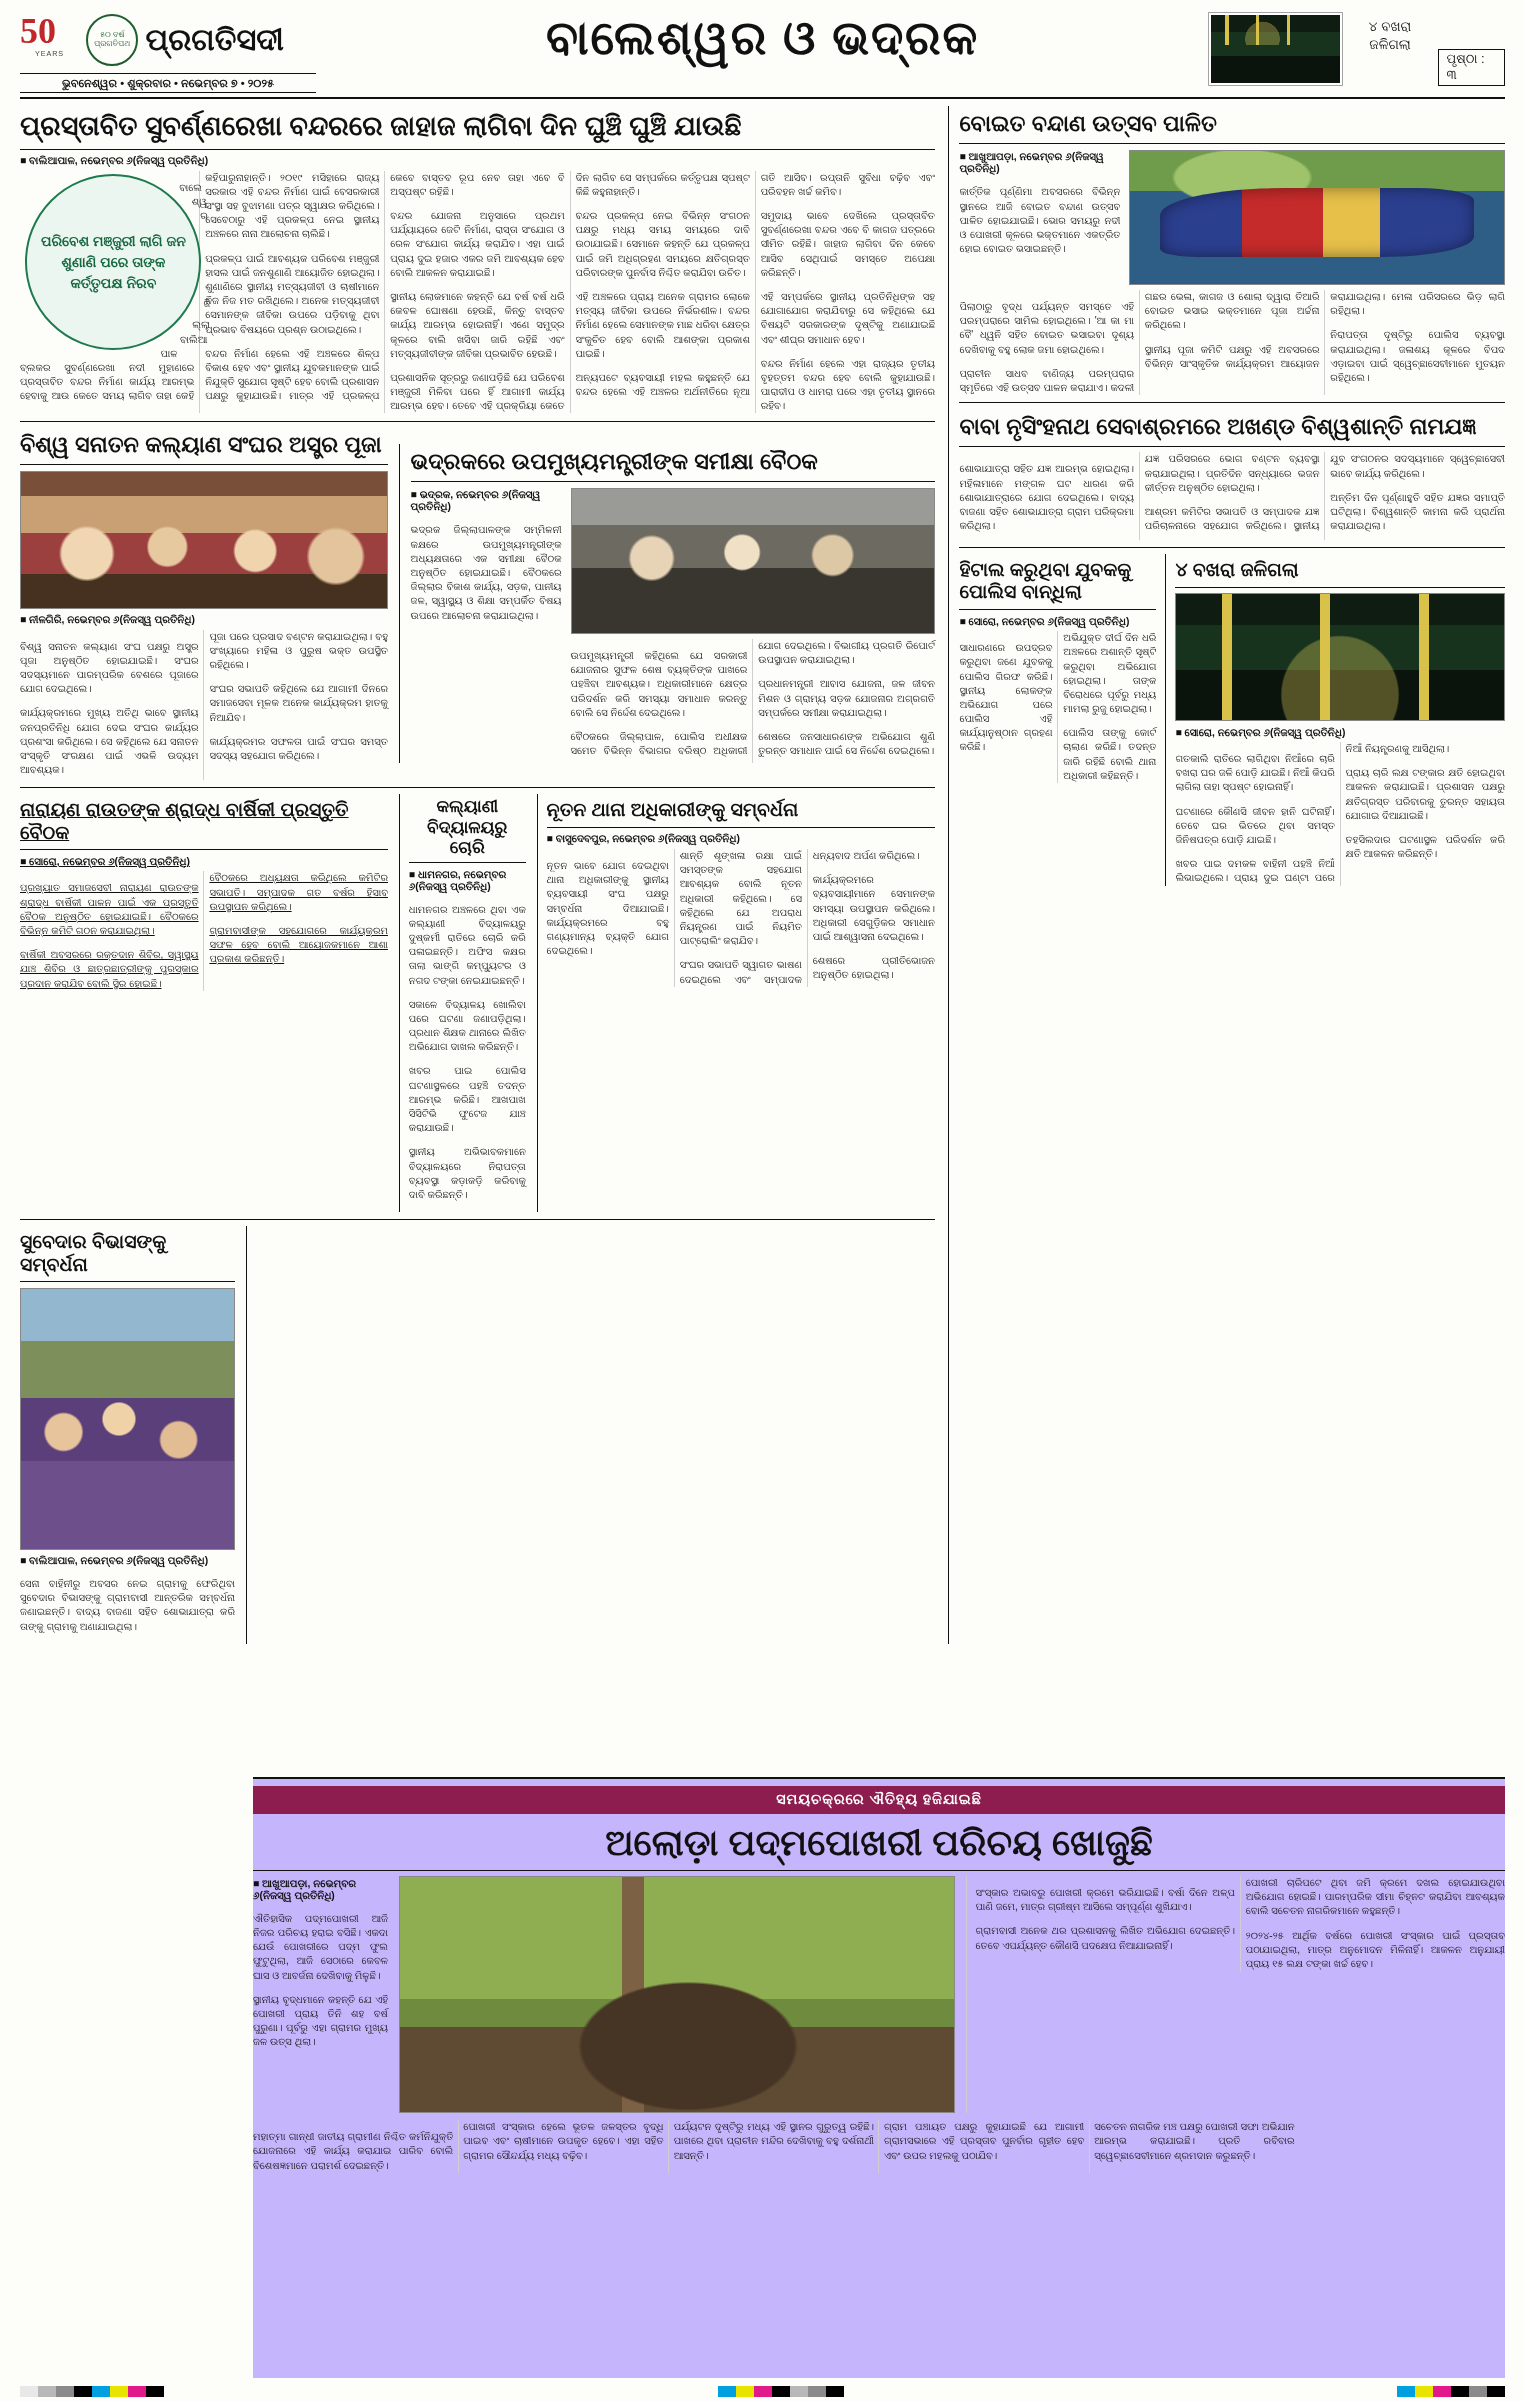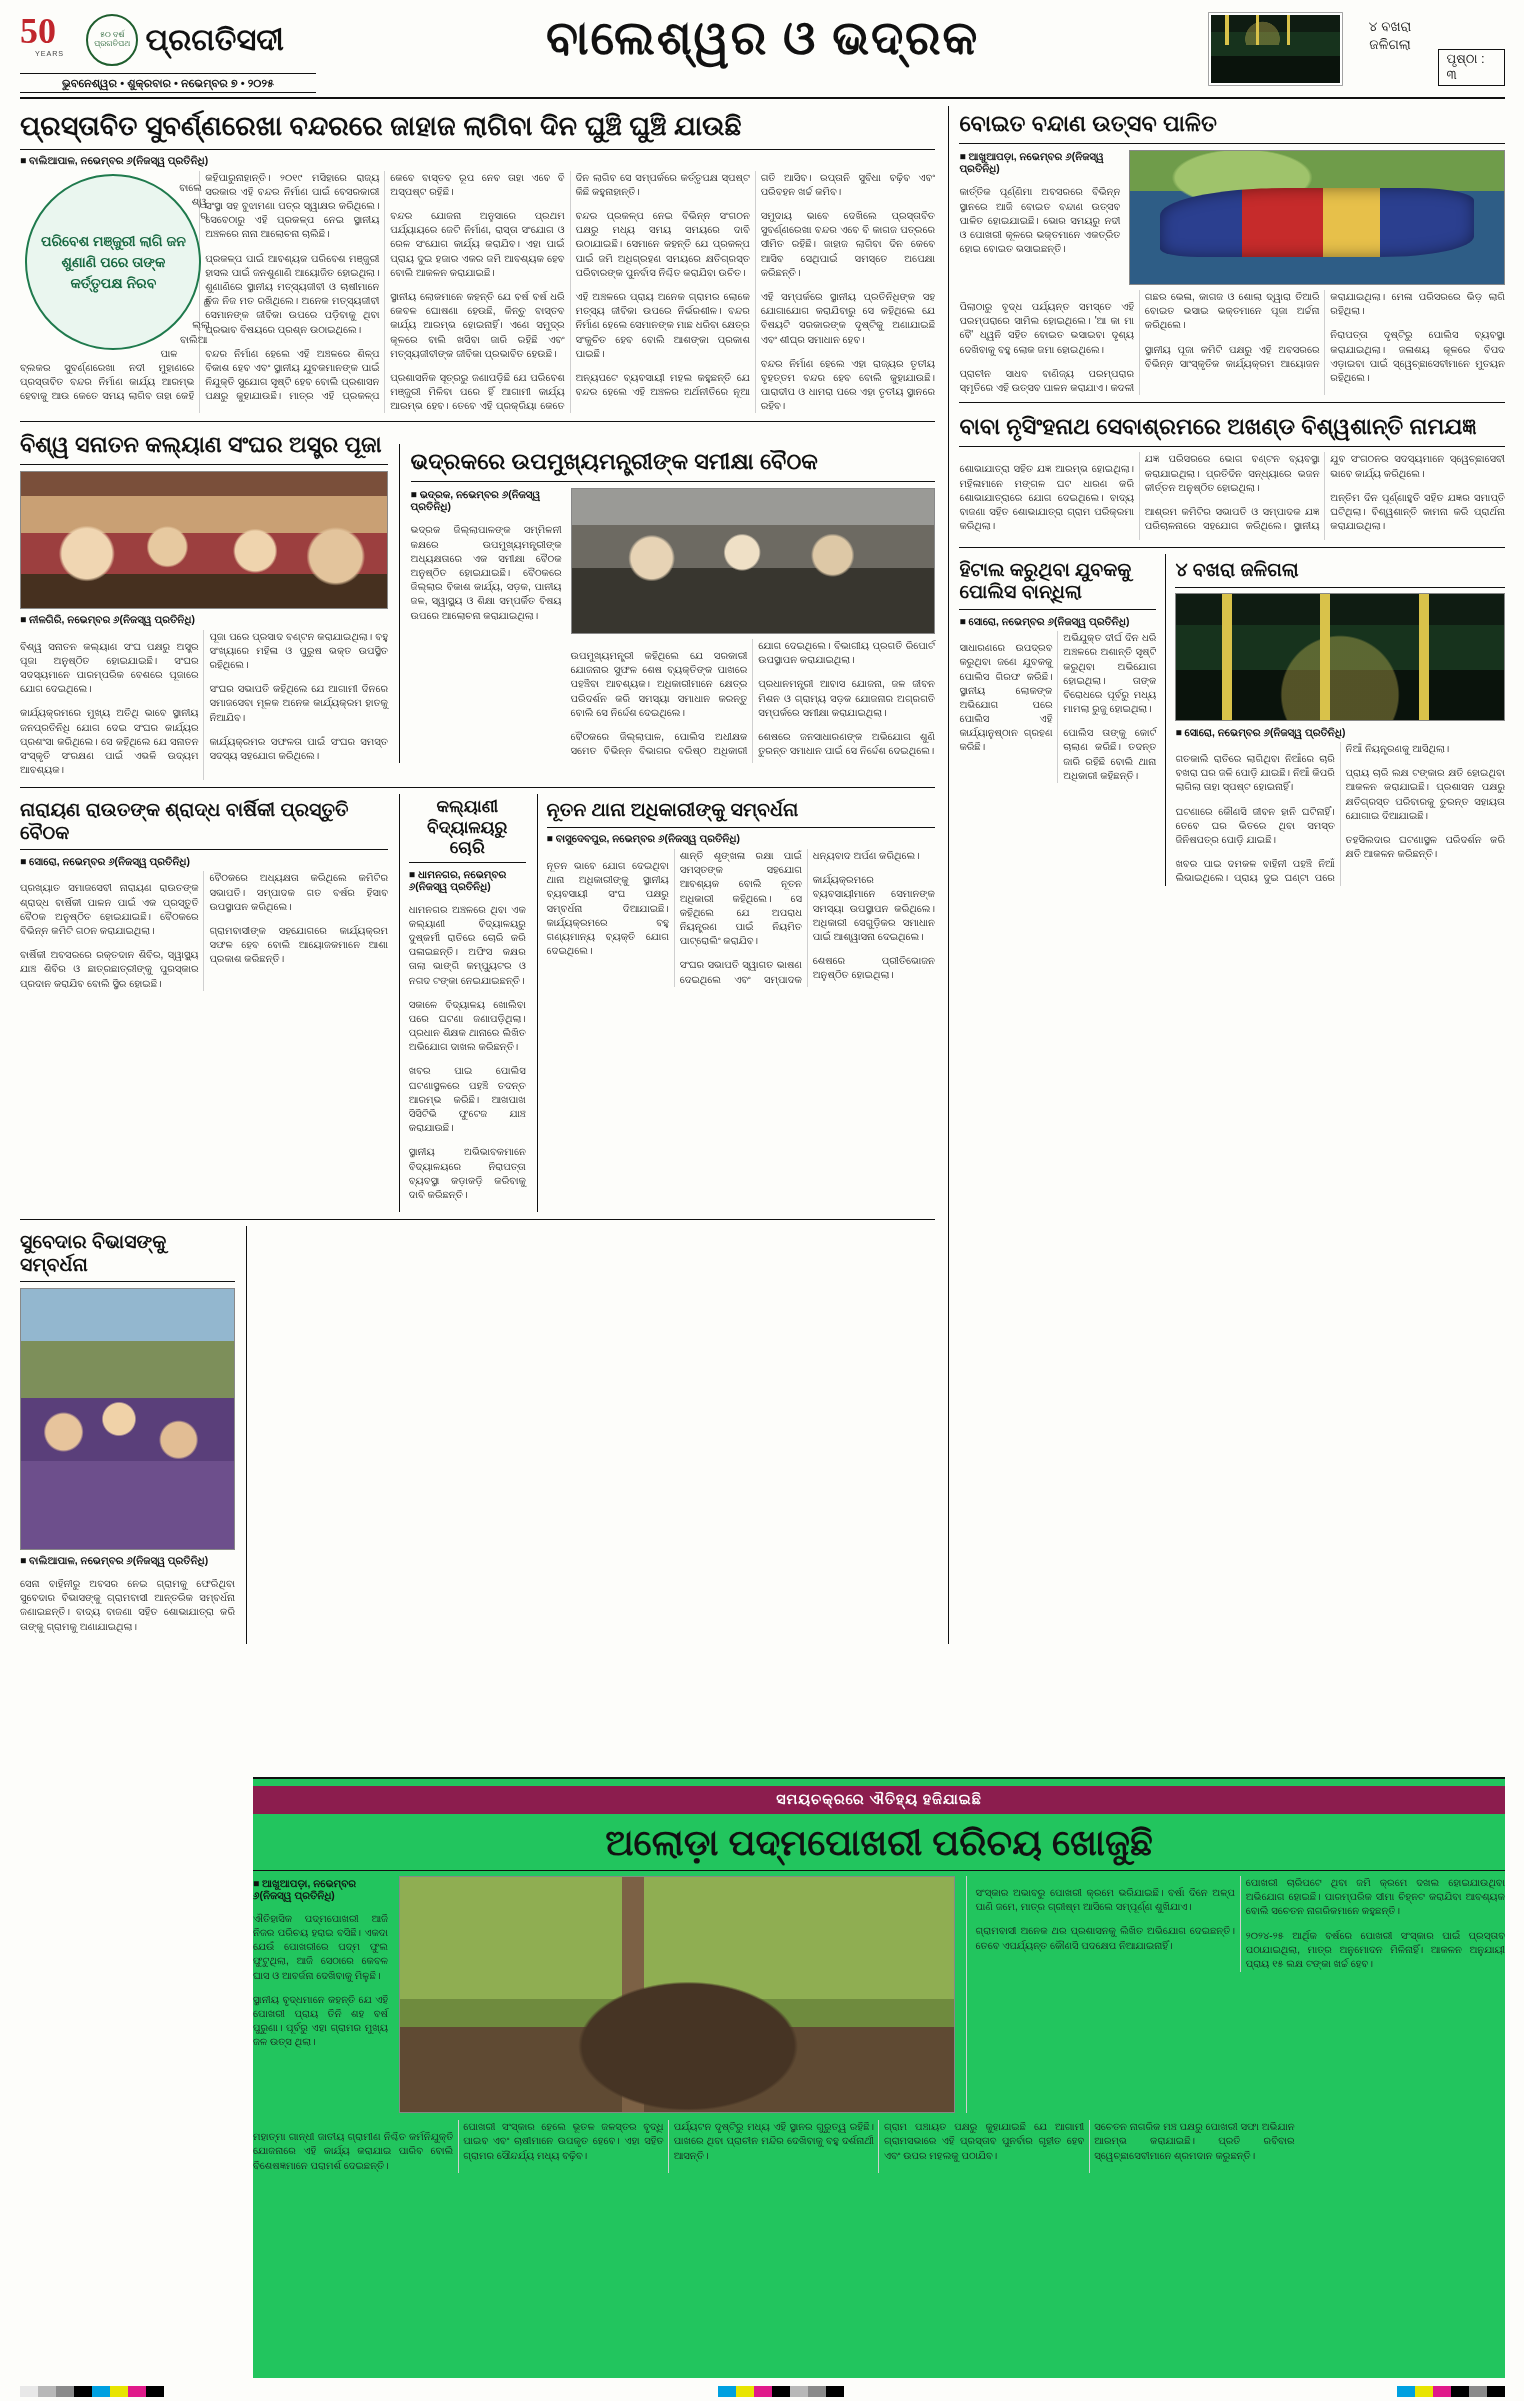--- a/index.html
+++ b/index.html
@@ -272,21 +272,21 @@
                   <p>ଶେଷରେ ଜନସାଧାରଣଙ୍କ ଅଭିଯୋଗ ଶୁଣି ତୁରନ୍ତ ସମାଧାନ ପାଇଁ ସେ ନିର୍ଦ୍ଦେଶ ଦେଇଥିଲେ।</p>
                 </div>
               </div>
             </div>
           </div>
         </div>
       </div>
 
       <div class="sec">
         <div style="display:flex;gap:10.8px;">
-          <div style="width:368px;flex:0 0 368px;">
+          <div style="width:368px;flex:0 0 368px;text-decoration:underline;">
             <h2 class="headline xs">ନାରାୟଣ ରାଉତଙ୍କ ଶ୍ରାଦ୍ଧ ବାର୍ଷିକୀ ପ୍ରସ୍ତୁତି ବୈଠକ</h2>
             <div class="thin" style="margin-bottom:5.4px;"></div>
             <div class="byline">ସୋରୋ, ନଭେମ୍ବର ୬(ନିଜସ୍ୱ ପ୍ରତିନିଧି)</div>
             <div class="body cols2">
               <p>ପ୍ରଖ୍ୟାତ ସମାଜସେବୀ ନାରାୟଣ ରାଉତଙ୍କ ଶ୍ରାଦ୍ଧ ବାର୍ଷିକୀ ପାଳନ ପାଇଁ ଏକ ପ୍ରସ୍ତୁତି ବୈଠକ ଅନୁଷ୍ଠିତ ହୋଇଯାଇଛି। ବୈଠକରେ ବିଭିନ୍ନ କମିଟି ଗଠନ କରାଯାଇଥିଲା।</p>
               <p>ବାର୍ଷିକୀ ଅବସରରେ ରକ୍ତଦାନ ଶିବିର, ସ୍ୱାସ୍ଥ୍ୟ ଯାଞ୍ଚ ଶିବିର ଓ ଛାତ୍ରଛାତ୍ରୀଙ୍କୁ ପୁରସ୍କାର ପ୍ରଦାନ କରାଯିବ ବୋଲି ସ୍ଥିର ହୋଇଛି।</p>
               <p>ବୈଠକରେ ଅଧ୍ୟକ୍ଷତା କରିଥିଲେ କମିଟିର ସଭାପତି। ସମ୍ପାଦକ ଗତ ବର୍ଷର ହିସାବ ଉପସ୍ଥାପନ କରିଥିଲେ।</p>
               <p>ଗ୍ରାମବାସୀଙ୍କ ସହଯୋଗରେ କାର୍ଯ୍ୟକ୍ରମ ସଫଳ ହେବ ବୋଲି ଆୟୋଜକମାନେ ଆଶା ପ୍ରକାଶ କରିଛନ୍ତି।</p>
             </div>
           </div>
@@ -394,21 +394,21 @@
               <p>ପ୍ରାୟ ଚାରି ଲକ୍ଷ ଟଙ୍କାର କ୍ଷତି ହୋଇଥିବା ଆକଳନ କରାଯାଇଛି। ପ୍ରଶାସନ ପକ୍ଷରୁ କ୍ଷତିଗ୍ରସ୍ତ ପରିବାରକୁ ତୁରନ୍ତ ସହାୟତା ଯୋଗାଇ ଦିଆଯାଇଛି।</p>
               <p>ତହସିଲଦାର ଘଟଣାସ୍ଥଳ ପରିଦର୍ଶନ କରି କ୍ଷତି ଆକଳନ କରିଛନ୍ତି।</p>
             </div>
           </div>
         </div>
       </div>
 
     </div>
   </div>
 
-  <div class="feature" style="position:absolute;left:253px;right:20px;bottom:23px;height:592px;background:#22c55e;">
+  <div class="feature" style="position:absolute;left:253px;right:20px;bottom:23px;height:592px;background:#c4b5fd;">
     <div class="ribbon">ସମୟଚକ୍ରରେ ଐତିହ୍ୟ ହଜିଯାଇଛି</div>
     <div class="feature-head">ଅଲୋଡ଼ା ପଦ୍ମପୋଖରୀ ପରିଚୟ ଖୋଜୁଛି</div>
     <div class="thin" style="margin-bottom:5.4px;"></div>
 
     <div style="display:flex;gap:10.8px;">
       <div style="width:135px;flex:0 0 135px;">
         <div class="byline">ଆଖୁଆପଡ଼ା, ନଭେମ୍ବର ୬(ନିଜସ୍ୱ ପ୍ରତିନିଧି)</div>
         <div class="body">
           <p>ଐତିହାସିକ ପଦ୍ମପୋଖରୀ ଆଜି ନିଜର ପରିଚୟ ହରାଇ ବସିଛି। ଏକଦା ଯେଉଁ ପୋଖରୀରେ ପଦ୍ମ ଫୁଲ ଫୁଟୁଥିଲା, ଆଜି ସେଠାରେ କେବଳ ଘାସ ଓ ଆବର୍ଜନା ଦେଖିବାକୁ ମିଳୁଛି।</p>
           <p>ସ୍ଥାନୀୟ ବୃଦ୍ଧମାନେ କହନ୍ତି ଯେ ଏହି ପୋଖରୀ ପ୍ରାୟ ତିନି ଶହ ବର୍ଷ ପୁରୁଣା। ପୂର୍ବରୁ ଏହା ଗ୍ରାମର ମୁଖ୍ୟ ଜଳ ଉତ୍ସ ଥିଲା।</p>

